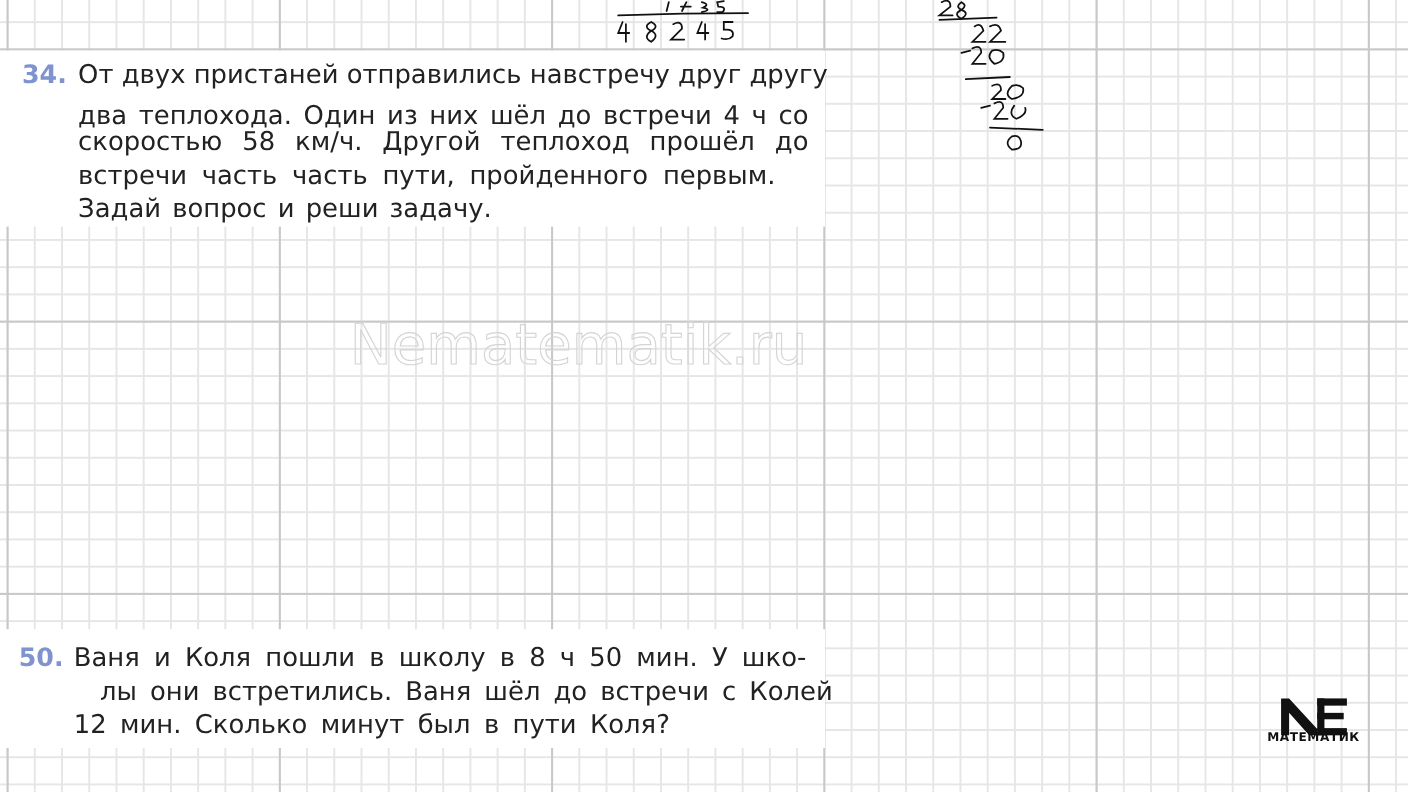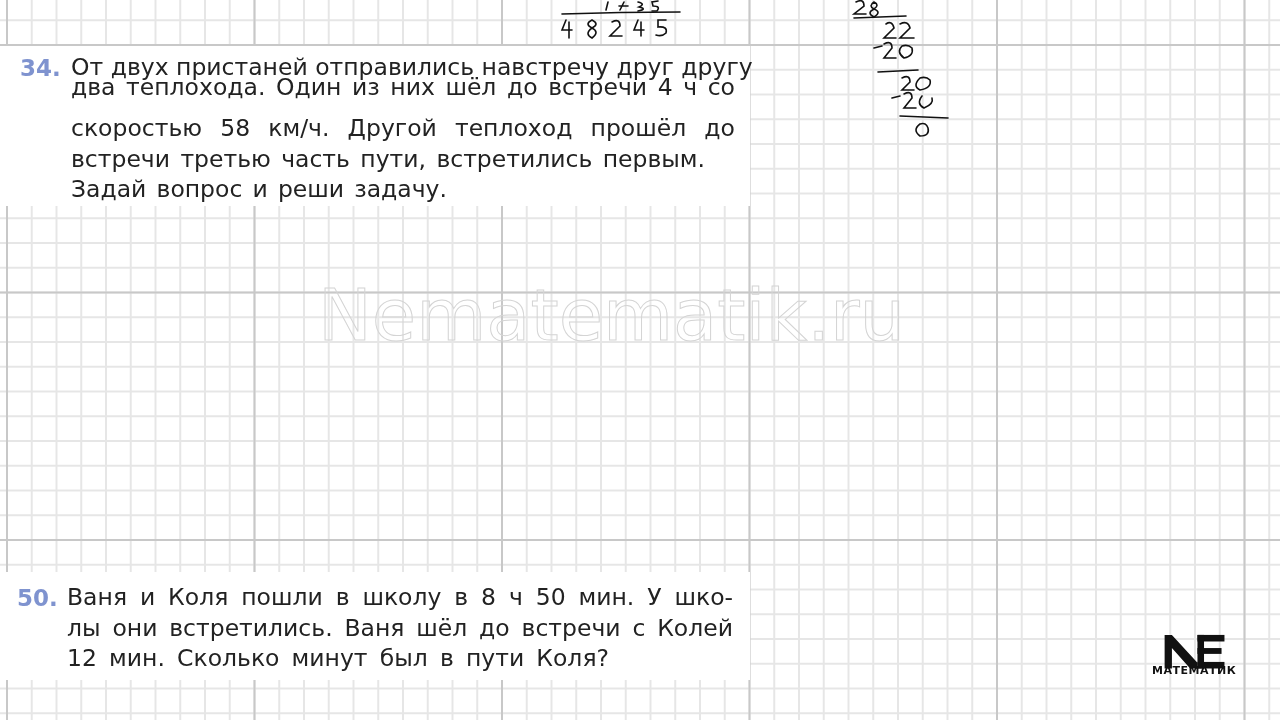--- a/index.html
+++ b/index.html
@@ -25,21 +25,21 @@
   .panel-57 { left:0; top:572px; width:750px; height:108px; }
   .problem {
     position:absolute; font-size:23.5px; color:#222222; line-height:30.5px;
   }
   .num {
     position:absolute; font-weight:bold; color:#7f93cf; font-size:23px;
   }
   .line { position:absolute; white-space:nowrap; text-align:justify; text-align-last:justify; }
   .watermark {
     position:absolute; left:318px; top:270px; width:670px; height:90px;
-    font-size:72px; letter-spacing:0px; color:transparent;
+    font-size:51px; letter-spacing:0px; color:transparent;
     -webkit-text-stroke:1px #d4d4d4; font-family:"DejaVu Sans", sans-serif;
     white-space:nowrap; line-height:90px;
   }
   .hand { position:absolute; }
   .logo { position:absolute; left:1150px; top:632px; width:92px; height:74px; }
   .logo-sub {
     position:absolute; left:1152px; top:664px; font-size:11px; font-weight:bold;
     color:#111; letter-spacing:0.5px; font-family:"DejaVu Sans", sans-serif;
   }
 </style>
@@ -83,32 +83,32 @@
     <path d="M80 124 Q72 130 80 136 Q90 136 88 128 Q86 122 80 124"></path>
   </g>
 </svg>
 
 <div class="panel panel-56"></div>
 <div class="panel panel-57"></div>
 
 <div class="num" style="left:20px;top:55px;">34.</div>
 <div class="problem" style="left:71px;top:52px;width:664px;">
   <div class="line" style="top:0;width:664px;">От двух пристаней отправились навстречу друг другу</div>
-  <div class="line" style="top:20px;width:664px;">два теплохода. Один из них шёл до встречи 4 ч со</div>
+  <div class="line" style="top:38px;width:664px;">два теплохода. Один из них шёл до встречи 4 ч со</div>
   <div class="line" style="top:61px;width:664px;">скоростью 58 км/ч. Другой теплоход прошёл до</div>
-  <div class="line" style="top:91.5px;width:634px;">встречи третью часть пути, встретились первым.</div>
+  <div class="line" style="top:91.5px;width:634px;">встречи часть часть пути, пройденного первым.</div>
   <div class="line" style="top:122px;width:376px;">Задай вопрос и реши задачу.</div>
 </div>
 
 <div class="watermark">Nematematik.ru</div>
 
 <div class="num" style="left:17px;top:585px;">50.</div>
 <div class="problem" style="left:67px;top:582px;width:666px;">
   <div class="line" style="top:0;width:666px;">Ваня и Коля пошли в школу в 8 ч 50 мин. У шко-</div>
-  <div class="line" style="top:30.5px;width:666px;">лы они встретились. Ваня шёл до встречи с Колей</div>
+  <div class="line" style="top:30.5px;width:666px;margin-left:24px;">лы они встретились. Ваня шёл до встречи с Колей</div>
   <div class="line" style="top:61px;width:542px;">12 мин. Сколько минут был в пути Коля?</div>
 </div>
 
 <svg class="logo" viewBox="0 0 92 74" width="92" height="54" style="height:54px;">
   <g fill="#111">
     <polygon points="3,4 13,4 48,42 48,50 38,50 13,22 13,50 3,50"></polygon>
     <rect x="48" y="4" width="37" height="9"></rect>
     <rect x="48" y="22" width="33" height="8"></rect>
     <rect x="48" y="41" width="37" height="9"></rect>
     <rect x="48" y="4" width="9" height="46"></rect>

